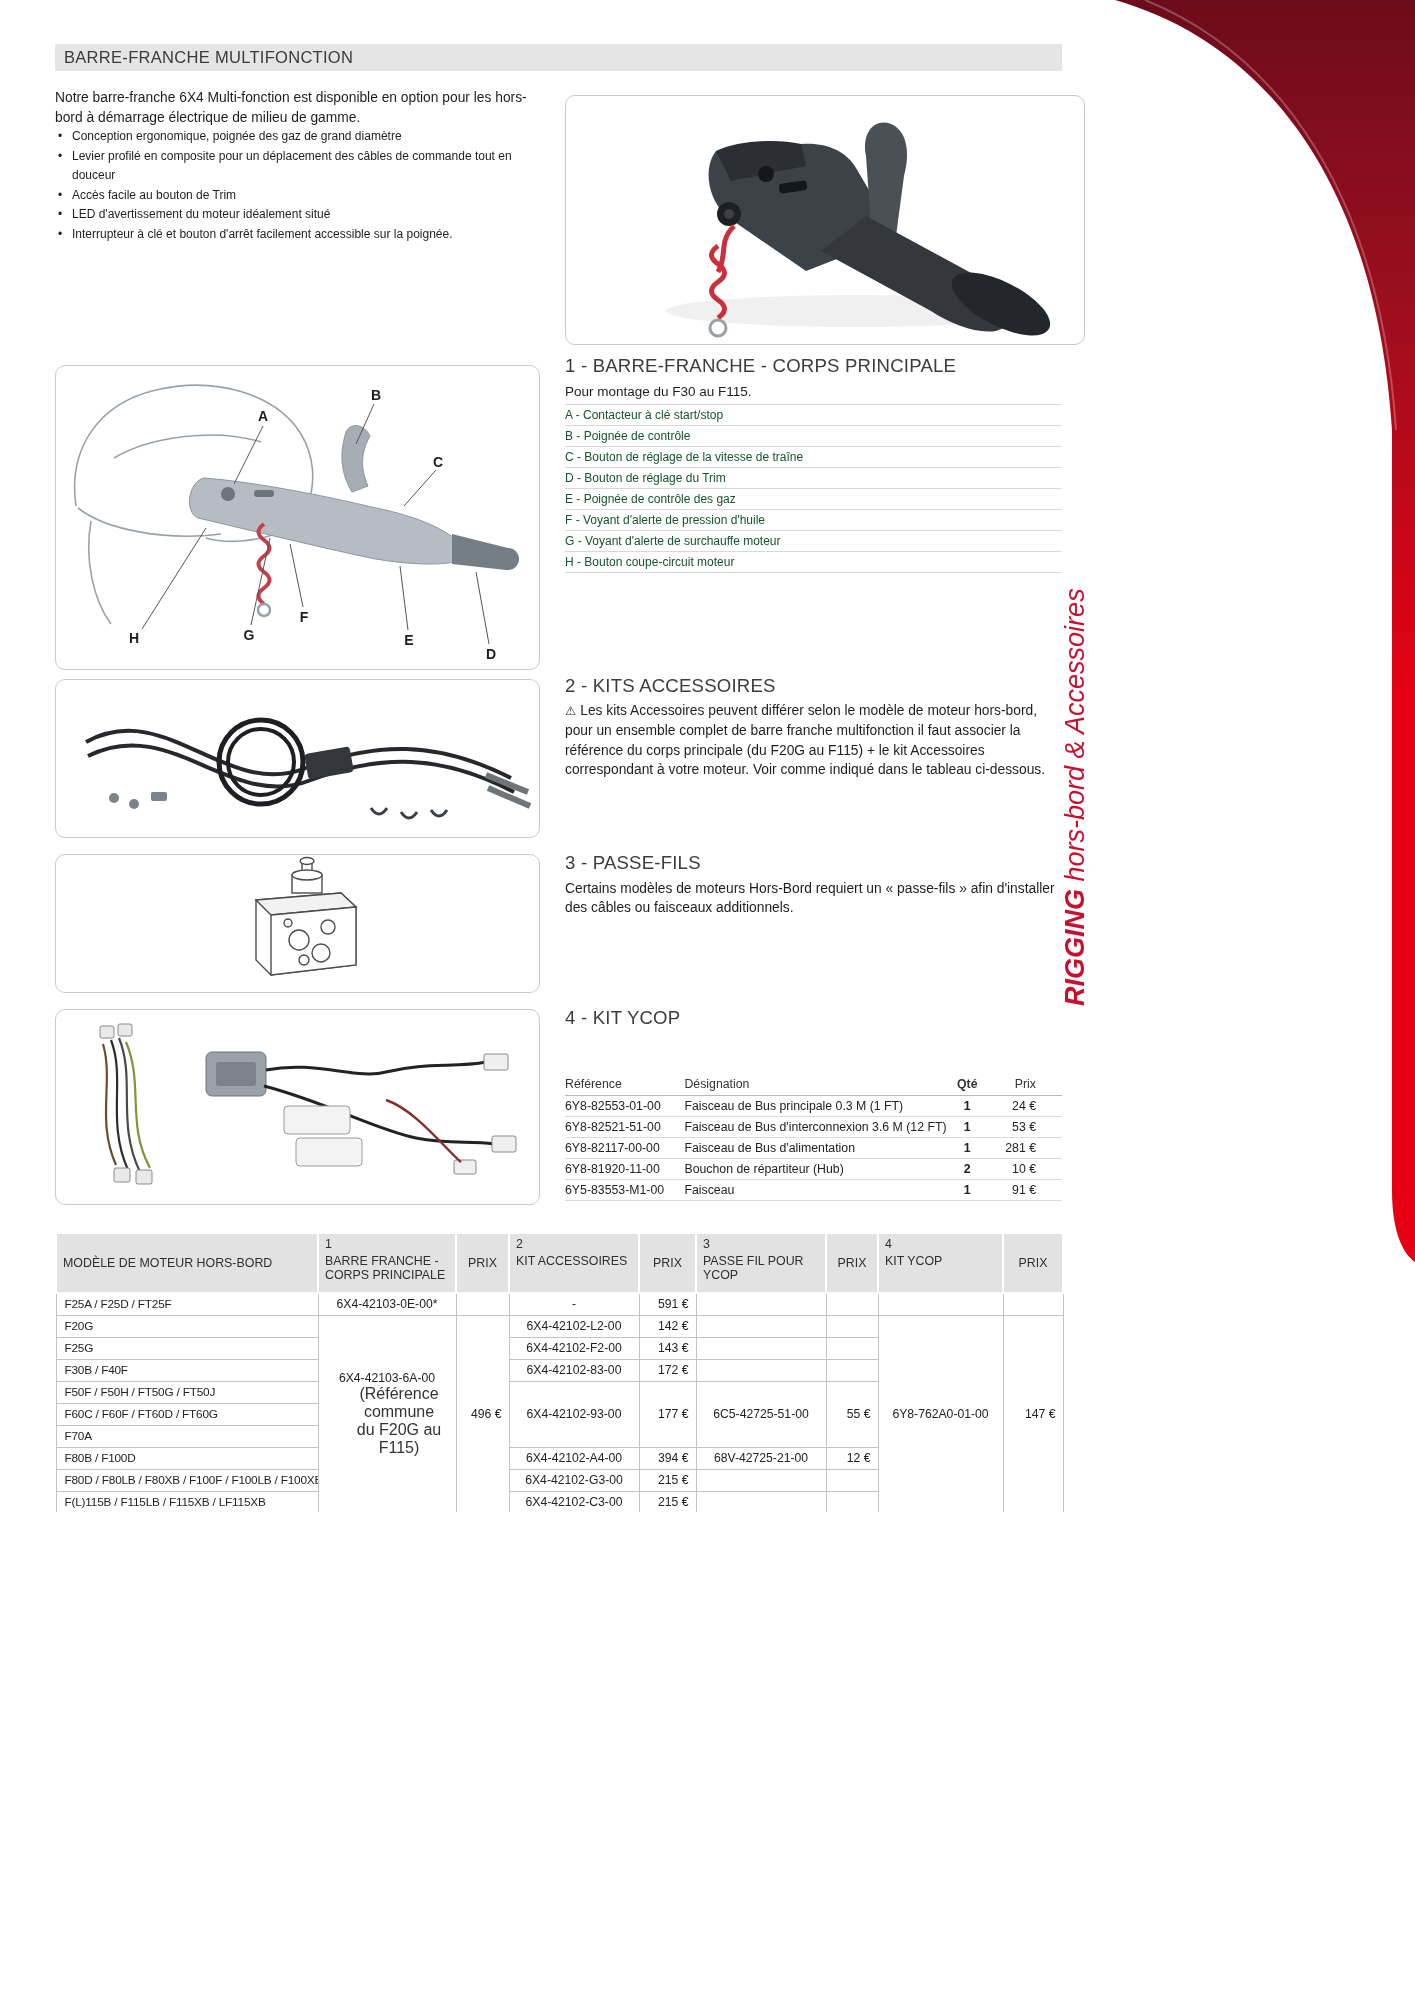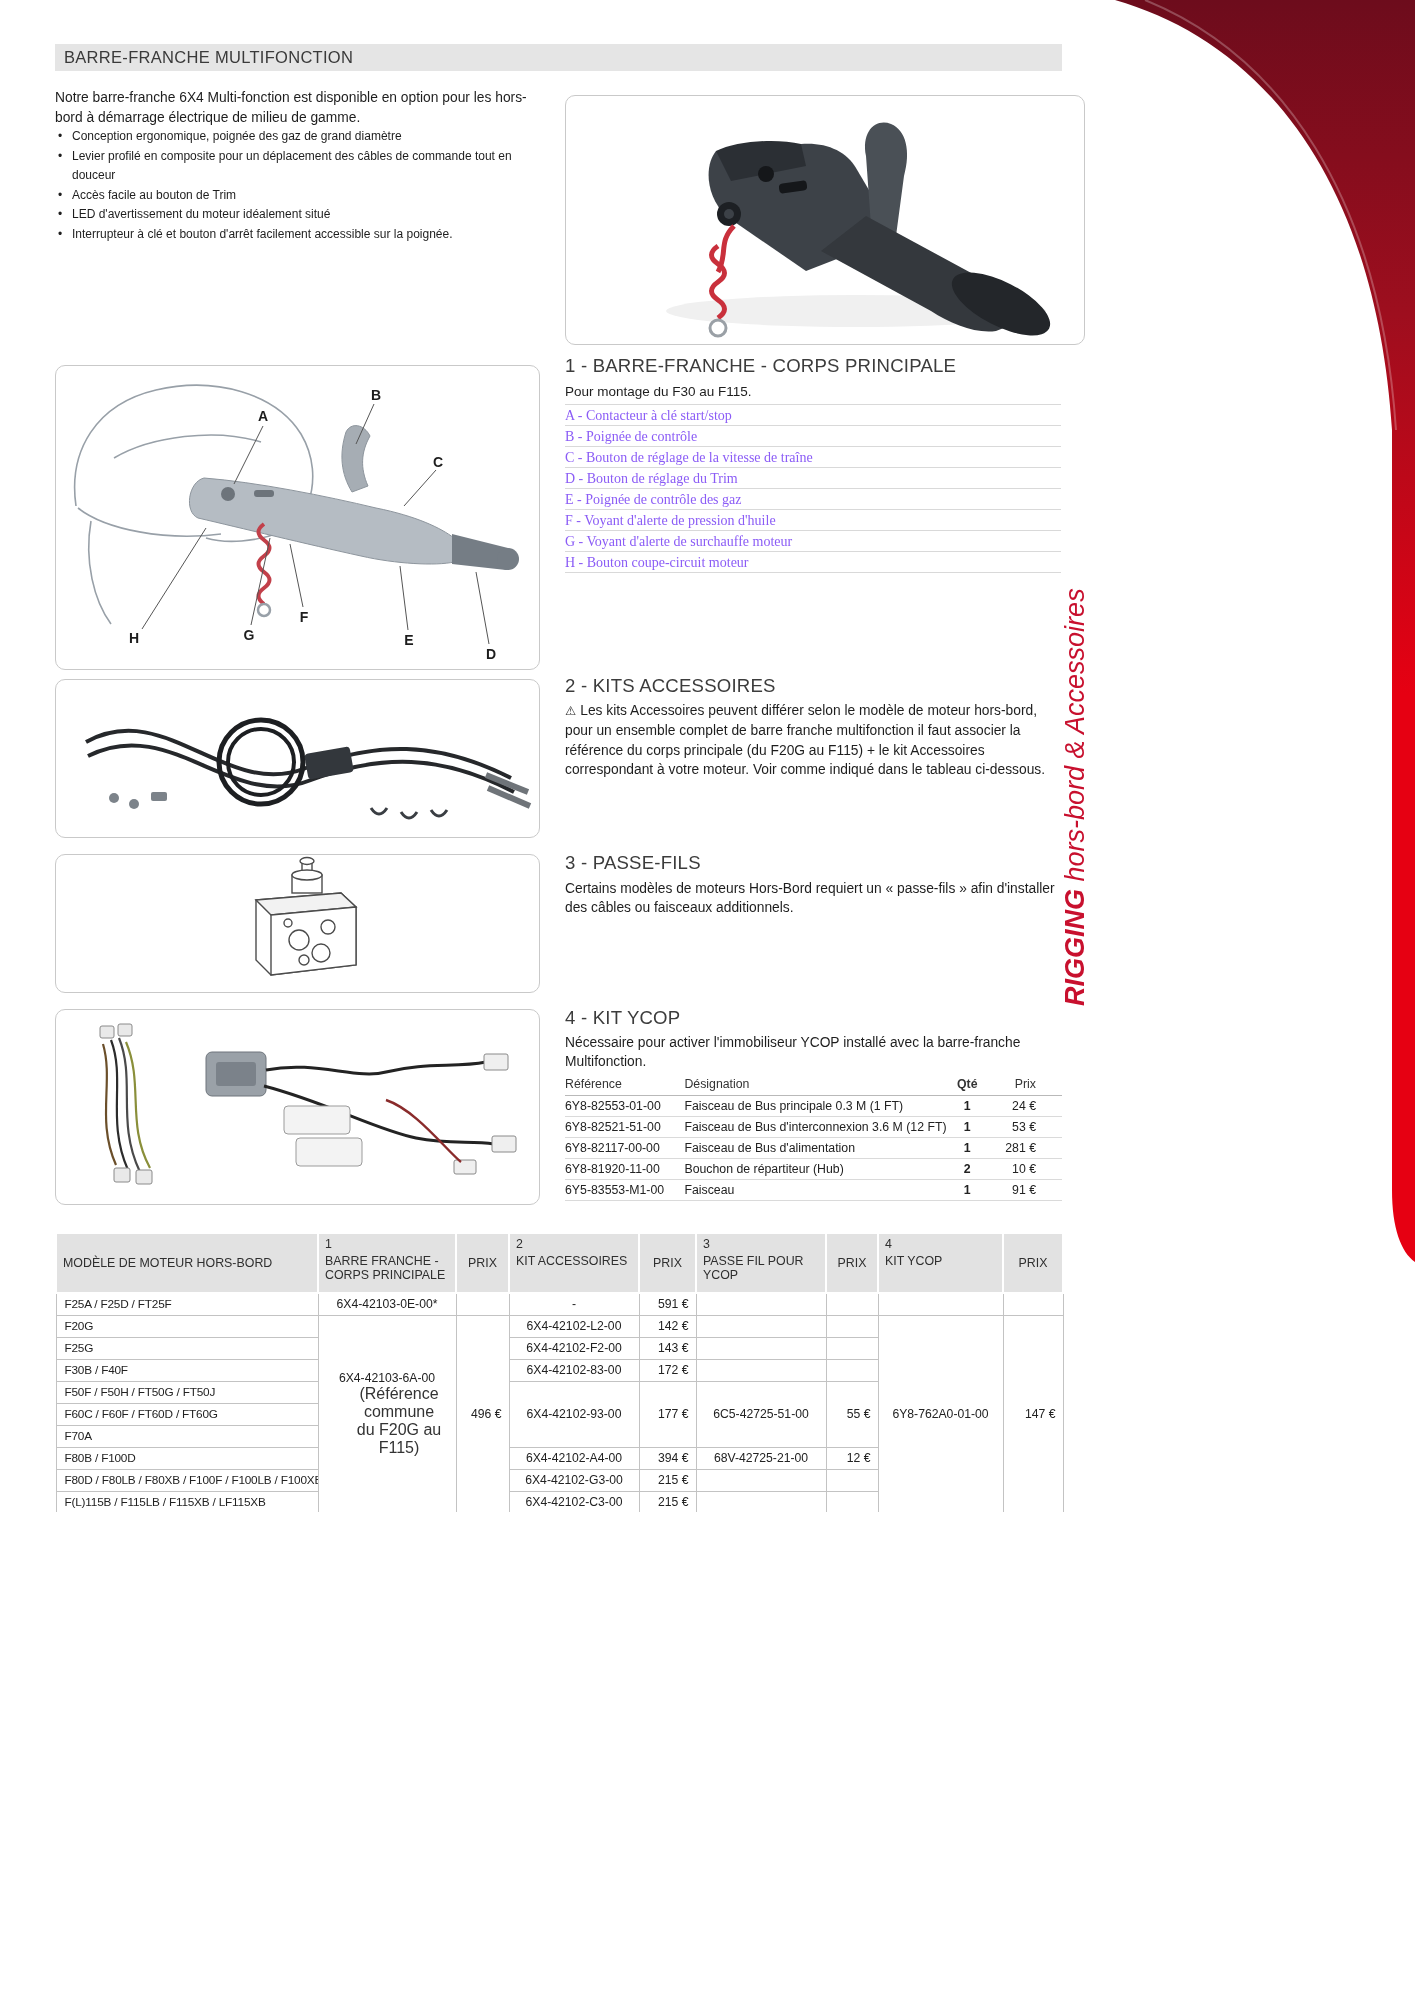--- a/index.html
+++ b/index.html
@@ -25,21 +25,21 @@
   .sec-heading { position:absolute; left:565px; font-size:18.6px; font-weight:400;
                  color:#3c3c3c; letter-spacing:.2px; white-space:nowrap; }
   .para { position:absolute; left:565px; width:497px; font-size:13.8px;
           line-height:19.4px; color:#1e1e1e; }
   .warn { font-size:12.5px; margin-right:4px; color:#2a2a2a; }
   .sub { position:absolute; left:565px; top:384px; font-size:13.5px; color:#1e1e1e; }
   
   .callouts { position:absolute; left:565px; top:404px; width:496px;
               border-top:1px solid #d9d9d9; }
   .callouts .row { height:21px; line-height:21px; border-bottom:1px solid #d9d9d9;
-                   font-size:14px; color:#8b5cf6;font-family:Liberation Serif, serif; }
+                   font-size:12px; color:#14532d; }
   
   .figbox { position:absolute; border:1px solid #c9c9c9; border-radius:10px;
             background:#fff; overflow:hidden; }
   #fig-tiller  { left:565px; top:95px;  width:520px; height:250px; }
   #fig-diagram { left:55px;  top:365px; width:485px; height:305px; }
   #fig-cables  { left:55px;  top:679px; width:485px; height:159px; }
   #fig-grommet { left:55px;  top:854px; width:485px; height:139px; }
   #fig-ycop    { left:55px;  top:1009px;width:485px; height:196px; }
   
   .ycop-table { position:absolute; left:565px; top:1074px; width:497px;
@@ -222,21 +222,20 @@
         <circle cx="243" cy="85" r="10"></circle>
         <circle cx="265" cy="98" r="9"></circle>
         <circle cx="272" cy="72" r="7"></circle>
         <circle cx="248" cy="105" r="5"></circle>
         <circle cx="232" cy="68" r="4"></circle>
       </g>
     </svg>
   </div>
 
   <div class="sec-heading" style="top:1007px;">4 - KIT YCOP</div>
-  <div class="para" style="top:1033px;">Nécessaire pour activer l'immobiliseur YCOP installé avec la barre-franche Multifonction.</div>
 
   <table class="ycop-table">
     <colgroup>
         <col style="width:123px">
         <col style="width:252px">
         <col style="width:45px">
         <col style="width:77px">
       </colgroup>
     <tbody>
         <tr>

